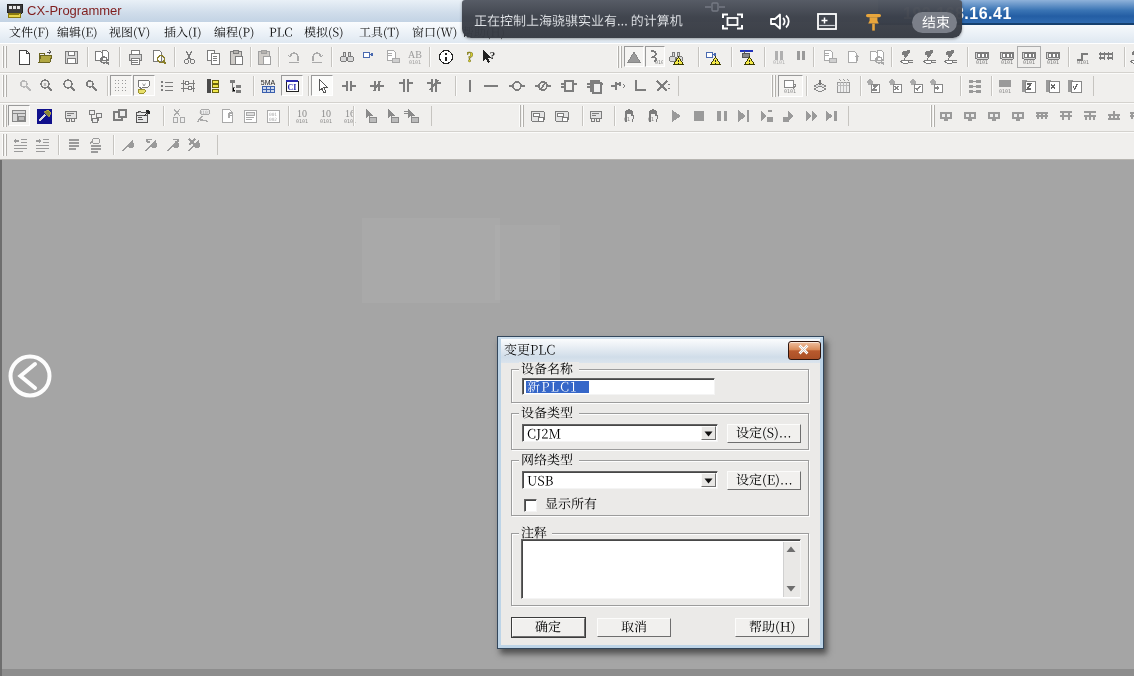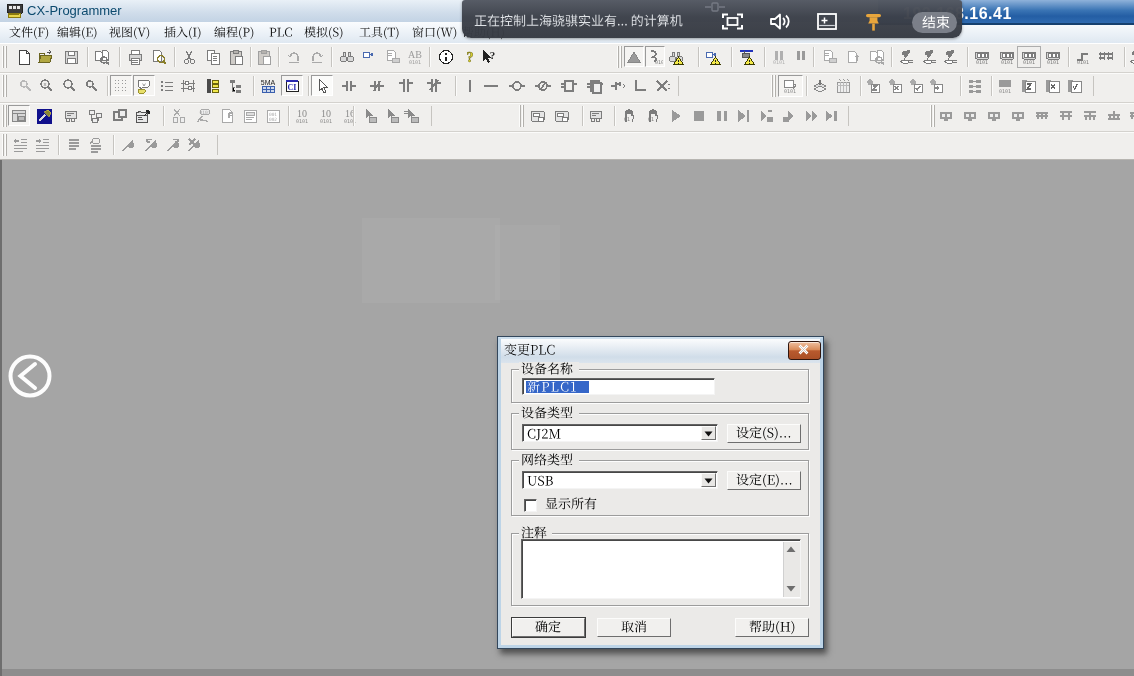--- a/index.html
+++ b/index.html
@@ -11,21 +11,21 @@
 <div id="root">
 <div style="position:absolute;left:0px;top:0px;width:1134px;height:22px;background:linear-gradient(#e9f0f7,#cfdcea 60%,#c3d3e4);border-bottom:1px solid #9fb0c0;"></div>
 <svg style="position:absolute;left:7px;top:3px" width="16" height="16" viewBox="0 0 16 16" shape-rendering="crispEdges">
       <rect x="0.5" y="1" width="15" height="9" rx="1" fill="#3b3b3b" stroke="#222"></rect>
       <rect x="2" y="3" width="3" height="3" fill="#e8e8e8"></rect>
       <rect x="6" y="3" width="3" height="3" fill="#e8e8e8"></rect>
       <rect x="10" y="3" width="3" height="3" fill="#e8e8e8"></rect>
       <rect x="1" y="10" width="12" height="4" fill="#e8d44a" stroke="#8a7a10"></rect>
       <path d="M2 11.5h10" stroke="#8a7a10"></path>
     </svg>
-<div style="position:absolute;left:27px;top:3px;font-size:13px;color:#0c4a6e;">CX-Programmer</div>
+<div style="position:absolute;left:27px;top:3px;font-size:13px;color:#7f1d1d;">CX-Programmer</div>
 <div style="position:absolute;left:0px;top:22px;width:1134px;height:21px;background:linear-gradient(#fafcfe,#dfe8f1);border-bottom:1px solid #c2cbd4;"></div>
 <svg style="position:absolute;left:9.0px;top:26.0px;" width="40.3" height="15.0" viewBox="0 0 40.3 15.0">
       <path d="M4.884 0.5280000000000005 4.764 0.6240000000000006C5.388 1.1280000000000001 6.12 2.0039999999999996 6.324 2.7120000000000006C7.2 3.3000000000000007 7.764 1.4160000000000004 4.884 0.5280000000000005ZM8.4 3.4800000000000004C7.98 5.184 7.224 6.672000000000001 6.0600000000000005 7.944000000000001C4.788 6.792 3.84 5.316000000000001 3.3000000000000003 3.4800000000000004ZM10.368 2.34 9.744 3.12H0.5640000000000001L0.672 3.4800000000000004H3.048C3.516 5.532 4.368 7.164000000000001 5.556 8.46C4.296 9.66 2.616 10.632 0.492 11.34L0.588 11.532C2.868 10.932 4.656 10.068000000000001 6.024 8.928C7.272 10.092 8.832 10.944 10.692 11.496C10.848 11.088000000000001 11.184000000000001 10.848 11.592 10.824L11.628 10.692C9.684000000000001 10.236 7.98 9.492 6.6000000000000005 8.4C7.968 7.08 8.868 5.436000000000001 9.408 3.4800000000000004H11.16C11.328 3.4800000000000004 11.436 3.42 11.472 3.2880000000000003C11.052 2.8920000000000003 10.368 2.34 10.368 2.34Z M19.128 0.636000000000001V3.2880000000000003H17.304000000000002C17.508 2.7960000000000003 17.7 2.280000000000001 17.856 1.7520000000000007C18.12 1.7640000000000011 18.252 1.6560000000000006 18.3 1.524000000000001L17.076 1.1400000000000006C16.764 2.9400000000000004 16.116 4.692 15.396 5.856000000000001L15.564 5.976C16.164 5.376 16.704 4.572 17.136 3.6480000000000006H19.128V6.564H15.443999999999999L15.54 6.924H19.128V11.484H19.284C19.596 11.484 19.92 11.304 19.92 11.184000000000001V6.924H23.304000000000002C23.472 6.924 23.58 6.864000000000001 23.616 6.732C23.22 6.348000000000001 22.572000000000003 5.844 22.572000000000003 5.844L21.996000000000002 6.564H19.92V3.6480000000000006H22.956C23.124000000000002 3.6480000000000006 23.244 3.588 23.268 3.4560000000000004C22.884 3.072 22.247999999999998 2.5680000000000005 22.247999999999998 2.5680000000000005L21.684 3.2880000000000003H19.92V1.1159999999999997C20.232 1.0679999999999996 20.328 0.9480000000000004 20.364 0.7800000000000011ZM15.06 0.516C14.472 2.7840000000000007 13.428 5.064 12.408 6.5040000000000004L12.576 6.6240000000000006C13.104 6.1080000000000005 13.608 5.472 14.064 4.752000000000001V11.484H14.208C14.508 11.484 14.844 11.292 14.856 11.22V4.08C15.06 4.0440000000000005 15.168 3.96 15.204 3.8520000000000003L14.7 3.66C15.132 2.880000000000001 15.504 2.0280000000000005 15.828 1.152000000000001C16.092 1.1760000000000002 16.236 1.0679999999999996 16.284 0.9359999999999999Z M25.956 6.936C25.956 4.692 26.424 3.12 28.02 0.9239999999999995L27.792 0.7320000000000011C25.968 2.5920000000000005 25.104 4.524 25.104 6.936C25.104 9.336 25.968 11.268 27.792 13.14L28.02 12.936C26.448 10.752 25.956 9.168000000000001 25.956 6.936Z M34.980000000000004 3.984H35.484L35.412000000000006 1.8239999999999998H29.004V2.184000000000001L30.240000000000002 2.280000000000001C30.252000000000002 3.468 30.252000000000002 4.668 30.252000000000002 5.868V6.516C30.252000000000002 7.728000000000001 30.252000000000002 8.916 30.240000000000002 10.092L29.004 10.200000000000001V10.56H32.7V10.200000000000001L31.332 10.08C31.32 8.916 31.32 7.716000000000001 31.32 6.324000000000001H33.456L33.624 7.6080000000000005H34.044000000000004V4.668H33.624L33.456 5.928000000000001H31.32C31.32 4.62 31.32 3.4080000000000004 31.332 2.2439999999999998H34.644000000000005Z M38.352000000000004 6.936C38.352000000000004 9.168000000000001 37.87200000000001 10.74 36.276 12.936L36.504000000000005 13.14C38.316 11.280000000000001 39.19200000000001 9.336 39.19200000000001 6.936C39.19200000000001 4.524 38.316 2.5920000000000005 36.504000000000005 0.7320000000000011L36.276 0.9239999999999995C37.836000000000006 3.1080000000000005 38.352000000000004 4.692 38.352000000000004 6.936Z" fill="#111"></path>
     </svg>
 <svg style="position:absolute;left:57.0px;top:26.0px;" width="40.6" height="15.0" viewBox="0 0 40.6 15.0">
       <path d="M0.504 9.672 1.032 10.716000000000001C1.1520000000000001 10.668000000000001 1.236 10.56 1.284 10.404C2.496 9.792 3.408 9.252 4.0680000000000005 8.844000000000001L4.0200000000000005 8.676C2.616 9.132000000000001 1.176 9.528 0.504 9.672ZM3.492 1.08 2.364 0.5760000000000005C2.076 1.5120000000000005 1.272 3.2640000000000002 0.624 4.008C0.552 4.0680000000000005 0.336 4.1160000000000005 0.336 4.1160000000000005L0.756 5.172000000000001C0.852 5.136 0.936 5.064 0.996 4.956C1.524 4.824000000000001 2.052 4.680000000000001 2.496 4.5600000000000005C1.968 5.484 1.332 6.420000000000001 0.792 6.960000000000001C0.72 7.0200000000000005 0.48 7.08 0.48 7.08L0.96 8.124C1.044 8.088000000000001 1.1280000000000001 8.016 1.2 7.884C2.388 7.524000000000001 3.516 7.104000000000001 4.116 6.888L4.0920000000000005 6.708C3.012 6.852 1.944 6.996 1.236 7.0680000000000005C2.2920000000000003 6.0360000000000005 3.432 4.524 4.032 3.4800000000000004C4.272 3.5280000000000005 4.428 3.4320000000000004 4.488 3.3240000000000007L3.396 2.724C3.24 3.12 3.012 3.6240000000000006 2.724 4.152C2.064 4.176 1.44 4.188000000000001 0.984 4.188000000000001C1.752 3.3600000000000003 2.58 2.16 3.06 1.2720000000000002C3.3000000000000003 1.3079999999999998 3.444 1.200000000000001 3.492 1.08ZM6.18 7.98V6.264H7.176V7.98ZM7.764 10.728V8.34H8.724V10.464H8.808C9.120000000000001 10.464 9.312 10.308 9.312 10.26V8.34H10.308V10.452C10.308 10.596 10.272 10.656 10.116 10.656C9.948 10.656 9.324 10.596 9.324 10.596V10.8C9.648 10.836 9.816 10.92 9.924 11.016C10.032 11.112 10.068 11.304 10.08 11.484C10.896 11.4 10.992 11.100000000000001 10.992 10.524000000000001V6.348000000000001C11.196 6.312 11.376 6.228000000000001 11.448 6.144L10.548 5.484L10.200000000000001 5.904000000000001H6.324L5.496 5.5440000000000005V11.448H5.6160000000000005C5.94 11.448 6.18 11.268 6.18 11.208V8.34H7.176V10.92H7.26C7.5600000000000005 10.92 7.752 10.776 7.764 10.728ZM4.62 1.968V5.0040000000000004C4.62 7.200000000000001 4.464 9.528 3.168 11.388L3.348 11.52C5.196 9.696 5.34 7.032 5.34 4.992V4.404000000000001H10.092V4.98H10.200000000000001C10.44 4.98 10.8 4.824000000000001 10.812 4.752000000000001V2.508000000000001C10.992 2.4960000000000004 11.16 2.412000000000001 11.22 2.328000000000001L10.38 1.6920000000000002L9.996 2.088000000000001H8.148C8.628 1.968 8.736 0.9359999999999999 7.0680000000000005 0.4079999999999995L6.936 0.4920000000000009C7.284 0.8520000000000003 7.68 1.4760000000000009 7.74 1.9800000000000004C7.824 2.040000000000001 7.896 2.0760000000000005 7.968 2.088000000000001H5.484L4.62 1.7040000000000006ZM5.34 4.0440000000000005V2.4480000000000004H10.092V4.0440000000000005ZM10.308 7.98H9.312V6.264H10.308ZM8.724 7.98H7.764V6.264H8.724Z M15.276 0.9000000000000004 14.172 0.5519999999999996C14.076 1.0920000000000005 13.896 1.8599999999999994 13.692 2.6640000000000006H12.324L12.42 3.024H13.596C13.344 3.984 13.068 4.956 12.84 5.652C12.648 5.712000000000001 12.432 5.808000000000001 12.3 5.868L13.128 6.5520000000000005L13.536 6.156000000000001H14.688V8.196000000000002C13.716 8.448 12.9 8.652000000000001 12.444 8.736L13.02 9.732000000000001C13.128 9.696 13.224 9.588000000000001 13.26 9.444L14.688 8.856V11.484H14.808C15.18 11.484 15.42 11.304 15.42 11.256V8.532L17.22 7.716000000000001L17.16 7.548L15.42 8.016V6.156000000000001H16.836C16.992 6.156000000000001 17.1 6.096 17.136 5.964C16.8 5.640000000000001 16.284 5.232 16.284 5.232L15.816 5.796H15.42V4.164000000000001C15.708 4.128 15.804 4.0200000000000005 15.84 3.8520000000000003L14.736 3.7200000000000006V5.796H13.524000000000001C13.764 5.016 14.064 3.984 14.328 3.024H16.812C16.98 3.024 17.088 2.9640000000000004 17.124 2.8320000000000007C16.764 2.484 16.176000000000002 2.040000000000001 16.176000000000002 2.040000000000001L15.648 2.6640000000000006H14.424C14.58 2.0760000000000005 14.724 1.5359999999999996 14.808 1.1159999999999997C15.096 1.1400000000000006 15.228 1.0199999999999996 15.276 0.9000000000000004ZM22.439999999999998 3.6720000000000006 21.924 4.332000000000001H16.44L16.536 4.692H17.568V9.624L16.176000000000002 9.804L16.32 10.14L21.323999999999998 9.492V11.508000000000001H21.444000000000003C21.852 11.508000000000001 22.092 11.328000000000001 22.092 11.268V9.396L23.4 9.228C23.544 9.216000000000001 23.652 9.120000000000001 23.664 9.0C23.364 8.664 22.836 8.16 22.836 8.16L22.332 9.012L22.092 9.048V4.692H23.112000000000002C23.28 4.692 23.387999999999998 4.632000000000001 23.424 4.5C23.052 4.140000000000001 22.439999999999998 3.6720000000000006 22.439999999999998 3.6720000000000006ZM21.323999999999998 9.144 18.323999999999998 9.528V7.98H21.323999999999998ZM21.323999999999998 4.692V5.964H18.323999999999998V4.692ZM21.323999999999998 7.620000000000001H18.323999999999998V6.324000000000001H21.323999999999998ZM18.3 2.9400000000000004V1.4640000000000004H21.408V2.9400000000000004ZM17.556 0.7320000000000011V3.888000000000001H17.676000000000002C18.072 3.888000000000001 18.3 3.7200000000000006 18.3 3.66V3.3000000000000007H21.408V3.7800000000000002H21.54C21.912 3.7800000000000002 22.188000000000002 3.612 22.188000000000002 3.564V1.5C22.428 1.4640000000000004 22.536 1.404 22.608 1.3200000000000003L21.756 0.6600000000000001L21.384 1.1159999999999997H18.444Z M25.956 6.936C25.956 4.692 26.424 3.12 28.02 0.9239999999999995L27.792 0.7320000000000011C25.968 2.5920000000000005 25.104 4.524 25.104 6.936C25.104 9.336 25.968 11.268 27.792 13.14L28.02 12.936C26.448 10.752 25.956 9.168000000000001 25.956 6.936Z M34.944 3.984H35.46L35.376000000000005 1.8239999999999998H29.004V2.184000000000001L30.240000000000002 2.280000000000001C30.252000000000002 3.468 30.252000000000002 4.668 30.252000000000002 5.868V6.516C30.252000000000002 7.728000000000001 30.252000000000002 8.916 30.240000000000002 10.092L29.004 10.200000000000001V10.56H35.592L35.664 8.364H35.160000000000004L34.812000000000005 10.152000000000001H31.332C31.32 8.964 31.32 7.74 31.32 6.324000000000001H33.444L33.6 7.5600000000000005H34.02V4.668H33.6L33.444 5.928000000000001H31.32C31.32 4.62 31.32 3.4080000000000004 31.332 2.2439999999999998H34.608000000000004Z M38.628 6.936C38.628 9.168000000000001 38.148 10.74 36.552 12.936L36.78 13.14C38.592 11.280000000000001 39.468 9.336 39.468 6.936C39.468 4.524 38.592 2.5920000000000005 36.78 0.7320000000000011L36.552 0.9239999999999995C38.112 3.1080000000000005 38.628 4.692 38.628 6.936Z" fill="#111"></path>
     </svg>
 <svg style="position:absolute;left:109.0px;top:26.0px;" width="41.3" height="15.0" viewBox="0 0 41.3 15.0">
       <path d="M9.18 6.84 8.112 6.708V10.440000000000001C8.112 10.956000000000001 8.256 11.136000000000001 9.012 11.136000000000001H9.924C11.304 11.136000000000001 11.64 10.992 11.64 10.656C11.64 10.524000000000001 11.592 10.428 11.352 10.344000000000001L11.328 8.736H11.16C11.040000000000001 9.408000000000001 10.92 10.104000000000001 10.848 10.296000000000001C10.8 10.404 10.764 10.428 10.656 10.440000000000001C10.548 10.452 10.284 10.452 9.936 10.452H9.168000000000001C8.856 10.452 8.82 10.416 8.82 10.248000000000001V7.1160000000000005C9.048 7.0920000000000005 9.168000000000001 6.984 9.18 6.84ZM8.664 2.9640000000000004 7.476 2.8440000000000003C7.464 6.768000000000001 7.632000000000001 9.48 3.8280000000000003 11.280000000000001L3.972 11.484C8.292 9.792 8.184000000000001 7.0680000000000005 8.244 3.2880000000000003C8.52 3.2520000000000007 8.628 3.1320000000000006 8.664 2.9640000000000004ZM5.292 1.0199999999999996V7.812H5.4C5.784 7.812 6.0120000000000005 7.632000000000001 6.0120000000000005 7.572000000000001V1.716000000000001H9.744V7.668000000000001H9.864C10.212 7.668000000000001 10.488 7.488 10.488 7.428000000000001V1.8120000000000012C10.74 1.7759999999999998 10.884 1.7040000000000006 10.968 1.620000000000001L10.092 0.9239999999999995L9.696 1.404H6.156ZM1.8840000000000001 0.5519999999999996 1.752 0.636000000000001C2.16 1.056000000000001 2.64 1.7759999999999998 2.748 2.34C3.492 2.9400000000000004 4.224 1.404 1.8840000000000001 0.5519999999999996ZM3.096 11.184000000000001V6.0C3.492 6.432 3.9 7.0200000000000005 4.0440000000000005 7.488C4.752 7.98 5.304 6.5760000000000005 3.096 5.688000000000001V5.496C3.588 4.836 3.996 4.152 4.284 3.516C4.572 3.492 4.716 3.4800000000000004 4.824 3.3840000000000003L3.948 2.532L3.42 3.024H0.552L0.66 3.3840000000000003H3.444C2.856 4.920000000000001 1.56 6.828 0.252 8.004000000000001L0.40800000000000003 8.148C1.08 7.680000000000001 1.752 7.08 2.34 6.408V11.484H2.46C2.832 11.484 3.096 11.268 3.096 11.184000000000001Z M17.004 6.684000000000001 16.956 6.876C17.916 7.140000000000001 18.708 7.6080000000000005 19.044 7.932C19.788 8.136000000000001 20.003999999999998 6.648000000000001 17.004 6.684000000000001ZM15.780000000000001 8.22 15.732 8.412C17.58 8.82 19.164 9.552 19.848 10.056000000000001C20.784 10.272 20.916 8.436 15.780000000000001 8.22ZM21.864 1.5600000000000005V10.32H14.1V1.5600000000000005ZM14.1 11.172V10.668000000000001H21.864V11.424000000000001H21.984C22.272 11.424000000000001 22.644 11.196 22.656 11.124V1.7040000000000006C22.896 1.6560000000000006 23.1 1.5839999999999996 23.184 1.4760000000000009L22.200000000000003 0.6959999999999997L21.744 1.2119999999999997H14.172L13.32 0.7919999999999998V11.484H13.464C13.824 11.484 14.1 11.292 14.1 11.172ZM17.64 2.112 16.548000000000002 1.668000000000001C16.224 2.8080000000000007 15.516 4.236000000000001 14.652000000000001 5.220000000000001L14.772 5.376C15.347999999999999 4.920000000000001 15.876 4.356000000000001 16.32 3.7680000000000007C16.644 4.368 17.076 4.896000000000001 17.592 5.340000000000001C16.692 6.0600000000000005 15.6 6.672000000000001 14.424 7.104000000000001L14.532 7.284000000000001C15.876 6.912000000000001 17.052 6.372000000000001 18.048000000000002 5.7C18.876 6.300000000000001 19.86 6.744 20.964 7.056000000000001C21.060000000000002 6.696000000000001 21.288 6.456 21.6 6.408L21.612000000000002 6.264C20.544 6.072 19.5 5.748 18.6 5.292000000000001C19.32 4.716 19.92 4.08 20.375999999999998 3.3720000000000008C20.676000000000002 3.3600000000000003 20.796 3.3360000000000003 20.892 3.24L20.052 2.460000000000001L19.524 2.9400000000000004H16.86C17.004 2.7 17.124 2.460000000000001 17.22 2.232000000000001C17.448 2.2560000000000002 17.592 2.232000000000001 17.64 2.112ZM16.476 3.54 16.656 3.2880000000000003H19.451999999999998C19.092 3.8760000000000003 18.612000000000002 4.452 18.036 4.968C17.4 4.572 16.86 4.0920000000000005 16.476 3.54Z M25.956 6.936C25.956 4.692 26.424 3.12 28.02 0.9239999999999995L27.792 0.7320000000000011C25.968 2.5920000000000005 25.104 4.524 25.104 6.936C25.104 9.336 25.968 11.268 27.792 13.14L28.02 12.936C26.448 10.752 25.956 9.168000000000001 25.956 6.936Z M33.900000000000006 2.184000000000001 35.22 2.3040000000000003 32.940000000000005 9.360000000000001 30.588 2.292 31.944000000000003 2.184000000000001V1.8239999999999998H28.428V2.184000000000001L29.46 2.2680000000000007L32.388000000000005 10.644H32.952000000000005L35.748000000000005 2.292L36.84 2.1720000000000006V1.8239999999999998H33.900000000000006Z M39.372 6.936C39.372 9.168000000000001 38.892 10.74 37.296 12.936L37.524 13.14C39.336 11.280000000000001 40.212 9.336 40.212 6.936C40.212 4.524 39.336 2.5920000000000005 37.524 0.7320000000000011L37.296 0.9239999999999995C38.856 3.1080000000000005 39.372 4.692 39.372 6.936Z" fill="#111"></path>
     </svg>

